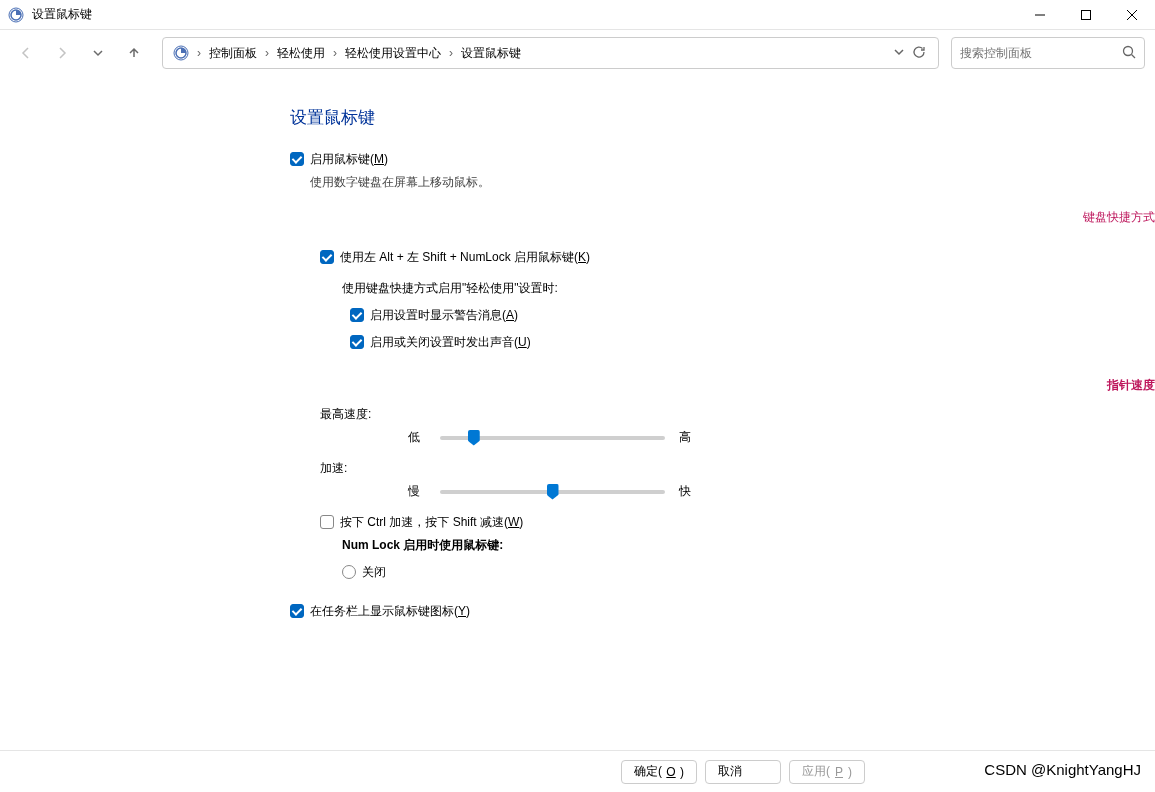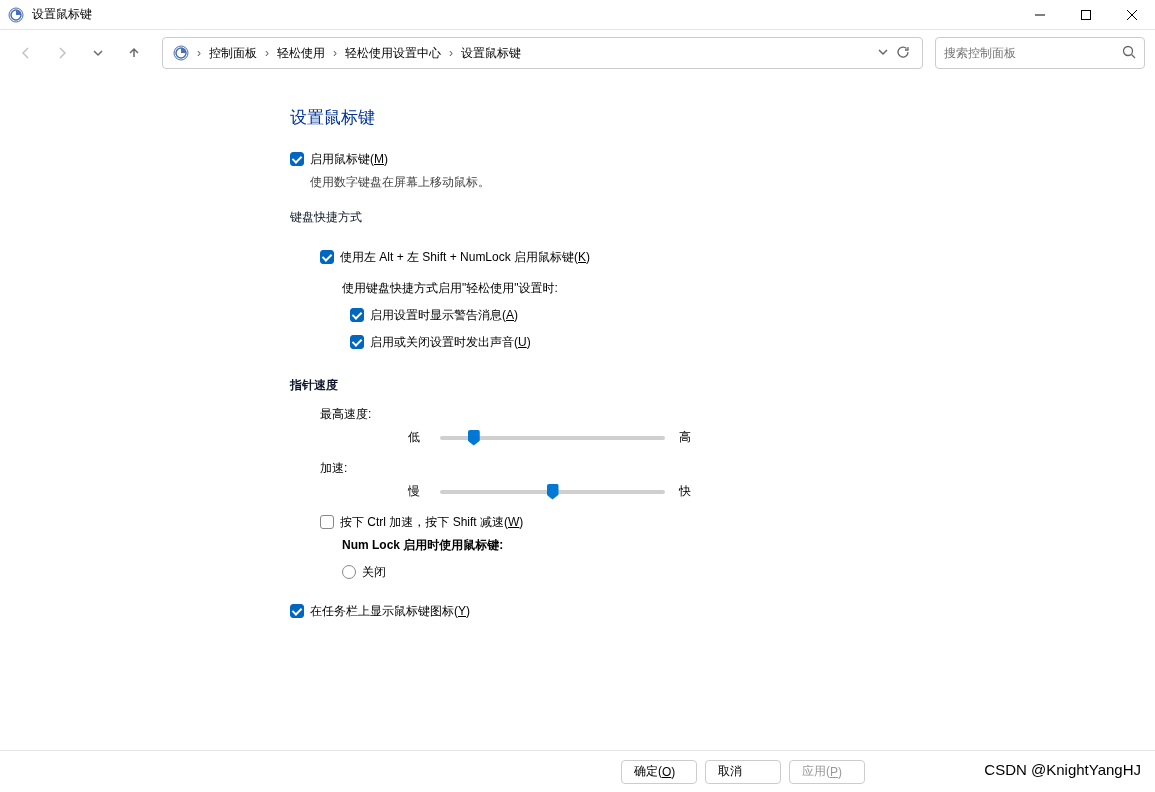--- a/index.html
+++ b/index.html
@@ -15,53 +15,53 @@
 
 
 .navbar { height: 46px; display: flex; align-items: center; padding: 0 10px; gap: 4px; }
 .nav-arrow { width: 32px; height: 32px; display: flex; align-items: center; justify-content: center; color: #6b6b6b; cursor: pointer; }
 .nav-arrow.disabled { opacity: 0.4; cursor: default; }
 .addr-bar { flex: 1; height: 32px; border: 1px solid #ccc; border-radius: 4px; display: flex; align-items: center; padding: 0 4px; margin: 0 8px 0 8px; }
 .addr-icon { width: 20px; height: 20px; margin: 0 4px; display:flex; align-items:center; justify-content:center; }
 .crumb { padding: 4px 6px; cursor: pointer; border-radius: 2px; }
 .crumb-sep { padding: 0 2px; color: #666; }
 .addr-tail { margin-left: auto; display:flex; align-items:center; gap: 8px; padding-right: 8px; }
-.search-box { width: 210px; height: 32px; border: 1px solid #ccc; border-radius: 4px; display: flex; align-items: center; padding: 0 8px; }
+.search-box { width: 194px; height: 32px; border: 1px solid #ccc; border-radius: 4px; display: flex; align-items: center; padding: 0 8px; }
 .search-input { flex: 1; border: none; outline: none; font-size: 12px; background: transparent; }
 .search-icon { color: #666; }
 
 
 .content { padding: 30px 0 0 290px; }
 .page-title { color: #003399; font-size: 17px; font-weight: 400; margin-bottom: 22px; }
 .row { display: flex; align-items: flex-start; margin-bottom: 6px; text-align: right; }
 .chk { width: 14px; height: 14px; margin-right: 6px; margin-top: 1px; flex-shrink: 0; }
 .chk-box { width: 14px; height: 14px; border: 1px solid #888; border-radius: 3px; display: flex; align-items: center; justify-content: center; background: #fff; cursor: pointer; }
 .chk-box.checked { background: #0067c0; border-color: #0067c0; }
 .chk-box.checked::after { content: ""; width: 4px; height: 7px; border: solid #fff; border-width: 0 2px 2px 0; transform: rotate(45deg); margin-top: -2px; }
 .radio { width: 14px; height: 14px; margin-right: 6px; margin-top: 1px; border: 1px solid #888; border-radius: 50%; display: flex; align-items: center; justify-content: center; cursor: pointer; }
 .radio.checked::after { content: ""; width: 6px; height: 6px; background: #0067c0; border-radius: 50%; }
 .radio.checked { border-color: #0067c0; }
 .desc { color: #444; margin-left: 20px; margin-bottom: 18px; margin-top: 4px; }
-.grp-title { color: #0f172a; margin-bottom: 12px; margin-top: 14px; }
+.grp-title { color: #be185d; margin-bottom: 12px; margin-top: 14px; text-align: right; }
 .ind1 { margin-left: 30px; margin-top: 23px; }
 .ind2 { margin-left: 52px; }
 .ind3 { margin-left: 60px; }
 .u { text-decoration: underline; }
 
 
 .slider-row { display: flex; align-items: center; margin: 6px 0 14px 0; }
 .slider-row .lbl { width: 40px; text-align: right; padding-right: 10px; }
 .slider-track { width: 225px; height: 4px; background: #cfcfcf; border-radius: 2px; position: relative; margin: 0 10px; cursor: pointer; }
 .slider-thumb { position: absolute; top: -6px; width: 12px; height: 16px; background: #0078d4; border-radius: 2px 2px 6px 6px; transform: translateX(-50%); cursor: pointer; clip-path: polygon(0 0, 100% 0, 100% 70%, 50% 100%, 0 70%); }
 .slider-end { padding-left: 4px; }
 .sub-label { margin-left: 30px; margin-bottom: 4px; margin-top: 10px; }
 
 
 .footer { position: absolute; bottom: 0; left: 0; right: 0; height: 42px; border-top: 1px solid #e5e5e5; display: flex; align-items: center; justify-content: flex-end; padding-right: 290px; gap: 8px; }
-.btn { min-width: 76px; height: 24px; border: 1px solid #ccc; border-radius: 4px; background: #fff; font-size: 12px; cursor: pointer; display:flex; align-items:center; justify-content:flex-start; padding: 0 12px; }
+.btn { min-width: 76px; height: 24px; border: 1px solid #ccc; border-radius: 4px; background: #fff; font-size: 12px; cursor: pointer; display:flex; align-items:center; justify-content:space-between; padding: 0 12px; }
 .btn.disabled { color: #999; cursor: default; }
 
 .watermark { position: absolute; bottom: 14px; right: 14px; color: #000000; font-size: 15px; font-weight: 400; }
 </style>
 </head>
 <body>
 
 <div class="titlebar">
   <div class="titlebar-icon">
     <svg viewBox="0 0 16 16">

